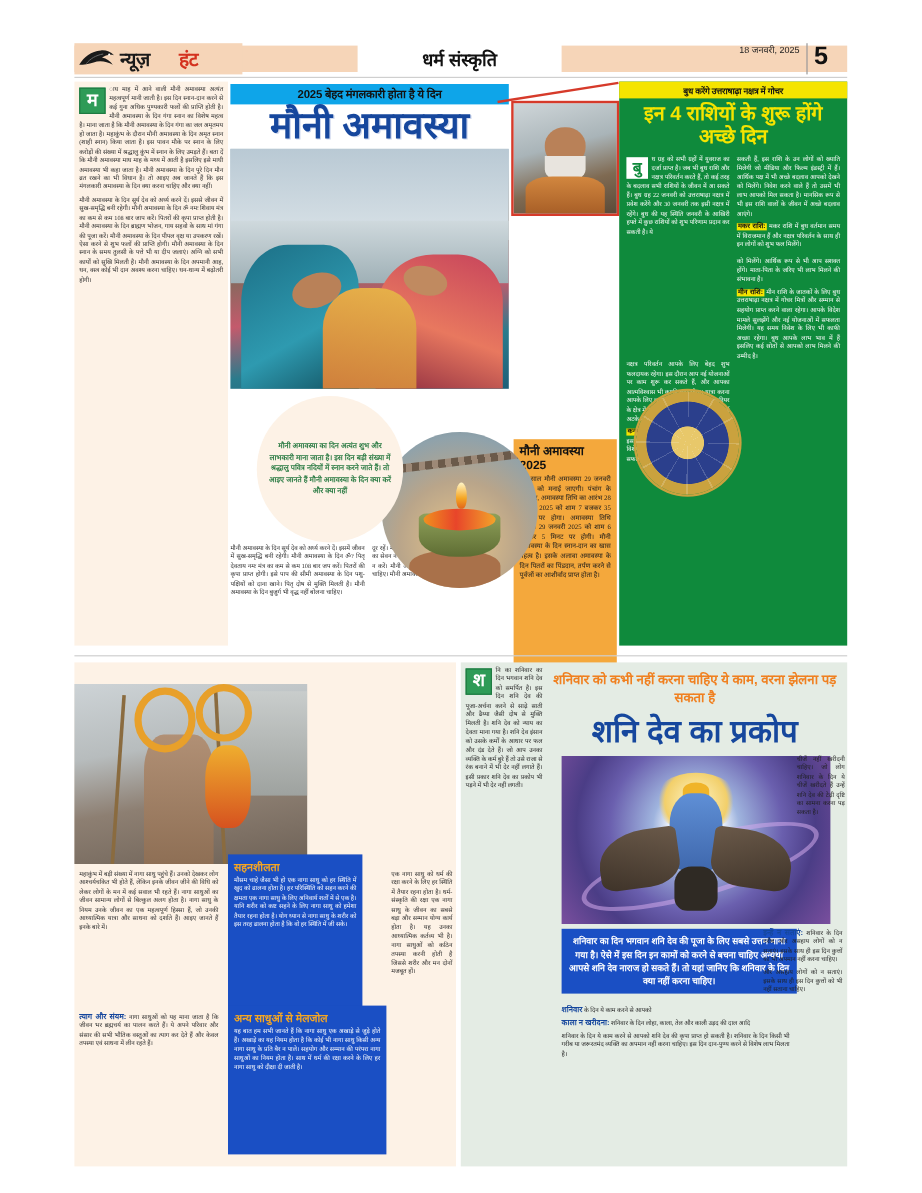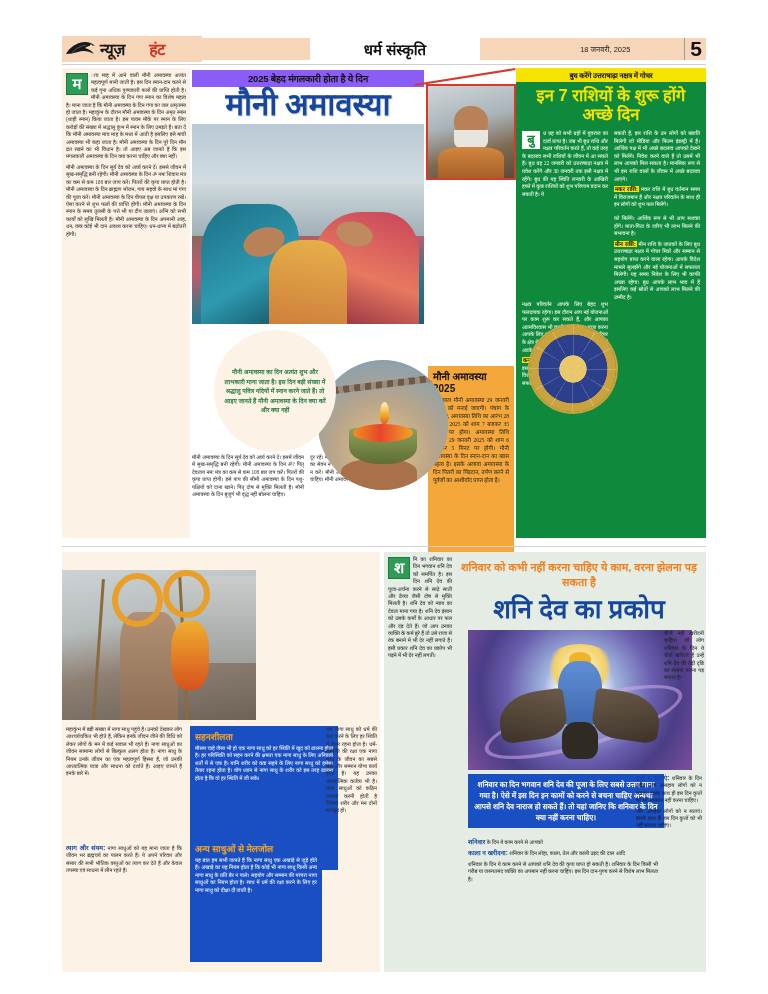--- a/index.html
+++ b/index.html
@@ -7,40 +7,40 @@
   .page{position:absolute;left:0;top:0;width:768px;height:994px;background:#fff;}
 
   
   .masthead{position:absolute;left:62px;top:36px;width:644px;height:26px;}
   .mast-band{position:absolute;left:0;top:2px;width:644px;height:22px;background:#f6d5b8;}
   .mast-logo{position:absolute;left:0;top:0;width:140px;height:26px;background:#f6d5b8;display:flex;align-items:center;}
   .bird{width:34px;height:22px;position:relative;margin-left:2px;}
   .mast-logo-text{font-family:"Liberation Sans",sans-serif;font-weight:bold;font-size:16px;color:#1a1a1a;letter-spacing:-0.3px;margin-left:2px;}
   .mast-logo-text .hl{color:#d4321f;margin-left:20px;}
   .mast-section{position:absolute;left:236px;top:0;width:170px;height:26px;background:#ffffff;display:flex;align-items:center;justify-content:center;
-    font-family:"Liberation Sans",sans-serif;font-weight:bold;font-size:15px;color:#111;margin-left:12px;}
-  .mast-right{position:absolute;right:4px;top:0;height:26px;display:flex;align-items:center;gap:48px;}
+    font-family:"Liberation Sans",sans-serif;font-weight:bold;font-size:15px;color:#111;}
+  .mast-right{position:absolute;right:16px;top:0;height:26px;display:flex;}
   .mast-date{font-family:"Liberation Sans",sans-serif;font-size:7.5px;color:#222;margin-right:6px;}
   .mast-pageno{font-family:"Liberation Sans",sans-serif;font-weight:bold;font-size:21px;color:#111;border-left:1px solid #999;padding-left:5px;line-height:22px;}
   .mast-rule{position:absolute;left:62px;top:64px;width:644px;height:1px;background:#cfcfcf;}
 
   
   .top-wrap{position:absolute;left:62px;top:68px;width:644px;height:470px;}
 
   
   .artA{position:absolute;left:0;top:0;width:128px;height:470px;background:#fdf2e6;padding:4px 4px 0 4px;box-sizing:border-box;}
   .dropcap{float:left;width:20px;height:20px;background:#2e9b57;color:#fff;font-family:"Liberation Sans",sans-serif;font-weight:bold;
     font-size:15px;text-align:center;line-height:20px;margin:1px 3px 0 0;border:1px solid #1f7a42;}
   .bodytext{font-family:"Liberation Serif",serif;font-size:5.2px;line-height:7.4px;color:#2b2b2b;text-align:justify;}
 
   
   .headA{position:absolute;left:130px;top:2px;width:232px;}
-  .kicker-orange{background:#8b5cf6;color:#111;font-family:"Liberation Sans",sans-serif;font-weight:bold;font-size:9.5px;
+  .kicker-orange{background:#0ea5e9;color:#111;font-family:"Liberation Sans",sans-serif;font-weight:bold;font-size:9.5px;
     text-align:center;padding:2px 3px;letter-spacing:-0.2px;}
-  .mainhead{font-family:Liberation Serif, serif;font-weight:bold;font-size:31px;color:#16479d;text-align:center;
+  .mainhead{font-family:Liberation Sans, sans-serif;font-weight:bold;font-size:31px;color:#16479d;text-align:center;
     line-height:34px;margin-top:1px;text-shadow:1px 1px 0 #cfd8ee;}
   .photoA{position:absolute;left:130px;top:56px;width:232px;height:200px;
     background:linear-gradient(170deg,#9fb6c4 0%,#b9c9d3 22%,#7f6a5c 44%,#c45a6c 62%,#2a7b8c 80%,#1e5f78 100%);overflow:hidden;}
   .photoA .sky{position:absolute;left:0;top:0;width:100%;height:38%;background:linear-gradient(180deg,#b9c9d4,#d9e2e7);}
   .photoA .river{position:absolute;left:0;top:30%;width:100%;height:26%;background:linear-gradient(180deg,#cfd9dd,#9fb0b6);}
   .photoA .p1{position:absolute;left:4%;top:40%;width:42%;height:60%;background:linear-gradient(150deg,#1c6f86,#2e9ab0 60%,#12505f);border-radius:40% 30% 0 0;}
   .photoA .p2{position:absolute;right:2%;top:44%;width:46%;height:56%;background:linear-gradient(200deg,#c7445c,#e8785f 55%,#8d2c40);border-radius:45% 35% 0 0;}
   .photoA .p3{position:absolute;left:33%;top:58%;width:34%;height:42%;background:linear-gradient(190deg,#e7b24a,#cf7f3c);border-radius:40% 40% 0 0;}
   .photoA .arm{position:absolute;left:22%;top:52%;width:18%;height:14%;background:#b98158;border-radius:50%;transform:rotate(-18deg);}
   .photoA .arm2{position:absolute;right:22%;top:49%;width:16%;height:12%;background:#c08a60;border-radius:50%;transform:rotate(14deg);}
@@ -113,21 +113,21 @@
   .photoNaga .gar3{position:absolute;left:56%;top:34%;width:20%;height:46%;background:linear-gradient(180deg,#efae2e,#d6521f);border-radius:40%;}
   .photoNaga .stick{position:absolute;left:18%;top:6%;width:3px;height:94%;background:#8a6b3f;transform:rotate(4deg);}
   .photoNaga .stick2{position:absolute;left:62%;top:4%;width:3px;height:96%;background:#8a6b3f;transform:rotate(-3deg);}
   .guruText{position:absolute;left:40px;top:126px;width:180px;font-family:"Liberation Sans",sans-serif;font-weight:bold;
     font-size:24px;color:#f08020;text-shadow:1px 1px 0 #8a4a10;z-index:3;}
   .botL-col1{position:absolute;left:0;top:174px;width:124px;padding:0 4px;box-sizing:border-box;}
   .botL-col1b{position:absolute;left:0;top:292px;width:124px;padding:0 4px;box-sizing:border-box;}
   .boxBlue{position:absolute;background:#1a4fc4;padding:4px 5px 5px 5px;box-sizing:border-box;}
   .boxBlue h4{margin:0 0 2px 0;font-family:"Liberation Sans",sans-serif;font-weight:bold;font-size:9px;color:#f5a623;}
   .boxBlue p{margin:0;font-family:"Liberation Serif",serif;font-size:5.2px;line-height:7.4px;color:#fff;text-align:justify;}
-  .b1{left:128px;top:174px;width:148px;height:144px;}
+  .b1{left:128px;top:160px;width:112px;height:144px;}
   .b2{left:128px;top:286px;width:132px;height:124px;}
   .botL-col3{position:absolute;left:264px;top:174px;width:54px;padding-right:3px;box-sizing:border-box;}
 
   
   .botR{position:absolute;left:322px;top:0;width:322px;height:420px;background:#e4ece4;}
   .botR-col1{position:absolute;left:4px;top:4px;width:64px;}
   .rdrop{float:left;width:20px;height:20px;background:#2e9b57;color:#fff;font-family:"Liberation Sans",sans-serif;
     font-weight:bold;font-size:15px;text-align:center;line-height:20px;margin:1px 3px 0 0;border:1px solid #1f7a42;}
   .shaniKick{position:absolute;left:72px;top:8px;width:246px;text-align:center;
     font-family:"Liberation Sans",sans-serif;font-weight:bold;font-size:11px;color:#f08020;line-height:15px;}
@@ -227,21 +227,21 @@
       <div class="midtext">दूर रहें। मौनी अमावस्या के दिन मांस-मदिरा और प्याज-लहसुन का सेवन न करें। मौनी अमावस्या के दिन किसी का भी अनादर न करें। मौनी अमावस्या के दिन भूलकर भी झूठ नहीं बोलना चाहिए। मौनी अमावस्या के दिन तामसिक चीजों से दूर रहें।</div>
     </div>
 
     <div class="boxOrange">
       <h3>मौनी अमावस्या 2025</h3>
       <p>इस साल मौनी अमावस्या 29 जनवरी 2025 को मनाई जाएगी। पंचांग के अनुसार, अमावस्या तिथि का आरंभ 28 जनवरी 2025 को शाम 7 बजकर 35 मिनट पर होगा। अमावस्या तिथि समाप्त 29 जनवरी 2025 को शाम 6 बजकर 5 मिनट पर होगी। मौनी अमावस्या के दिन स्नान-दान का खास महत्व है। इसके अलावा अमावस्या के दिन पितरों का पिंडदान, तर्पण करने से पूर्वजों का आशीर्वाद प्राप्त होता है।</p>
     </div>
 
     <div class="panelGreen">
       <div class="kicker-yellow">बुध करेंगे उत्तराषाढ़ा नक्षत्र में गोचर</div>
-      <div class="greenhead">इन 7 राशियों के शुरू होंगे अच्छे दिन</div>
+      <div class="greenhead">इन 4 राशियों के शुरू होंगे अच्छे दिन</div>
       <div class="gcols">
         <div class="gcol">
           <div class="gtext">
             <span class="gdrop">बु</span>
             <span>ध ग्रह को सभी ग्रहों में युवराज का दर्जा प्राप्त है। जब भी बुध राशि और नक्षत्र परिवर्तन करते हैं, तो कई तरह के बदलाव सभी राशियों के जीवन में आ सकते हैं। बुध ग्रह 22 जनवरी को उत्तराषाढ़ा नक्षत्र में प्रवेश करेंगे और 30 जनवरी तक इसी नक्षत्र में रहेंगे। बुध की यह स्थिति जनवरी के आखिरी हफ्ते में कुछ राशियों को शुभ परिणाम प्रदान कर सकती है। ये</span>
           </div>
         </div>
         <div class="gcol">
           <div class="gtext">सकती हैं, इस राशि के उन लोगों को ख्याति मिलेगी जो मीडिया और फिल्म इंडस्ट्री में हैं। आर्थिक पक्ष में भी अच्छे बदलाव आपको देखने को मिलेंगे। निवेश करने वाले हैं तो उसमें भी लाभ आपको मिल सकता है। मानसिक रूप से भी इस राशि वालों के जीवन में अच्छे बदलाव आएंगे।</div>
           <div class="gtext" style="margin-top:3px">

